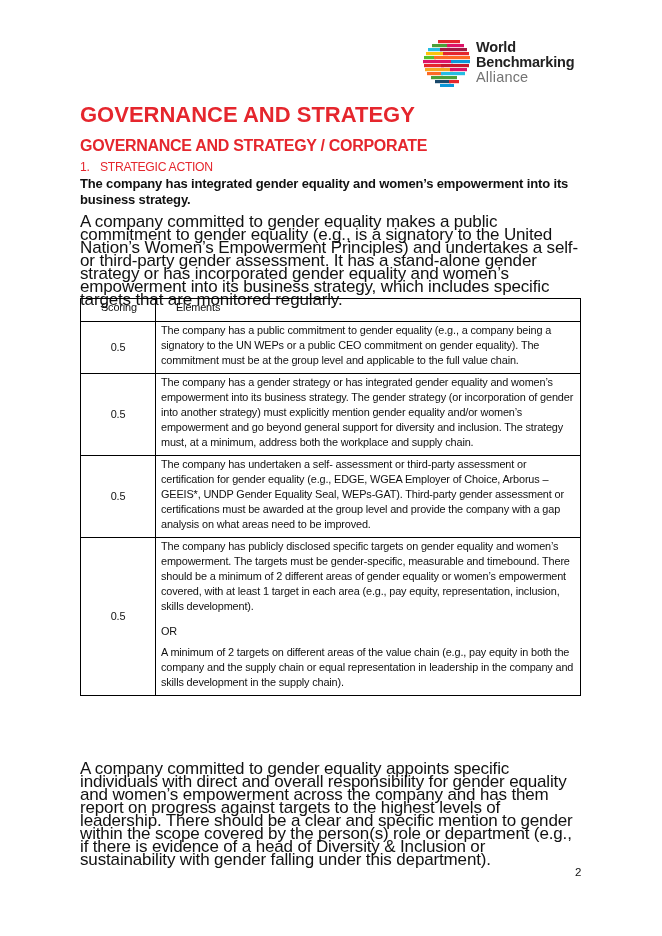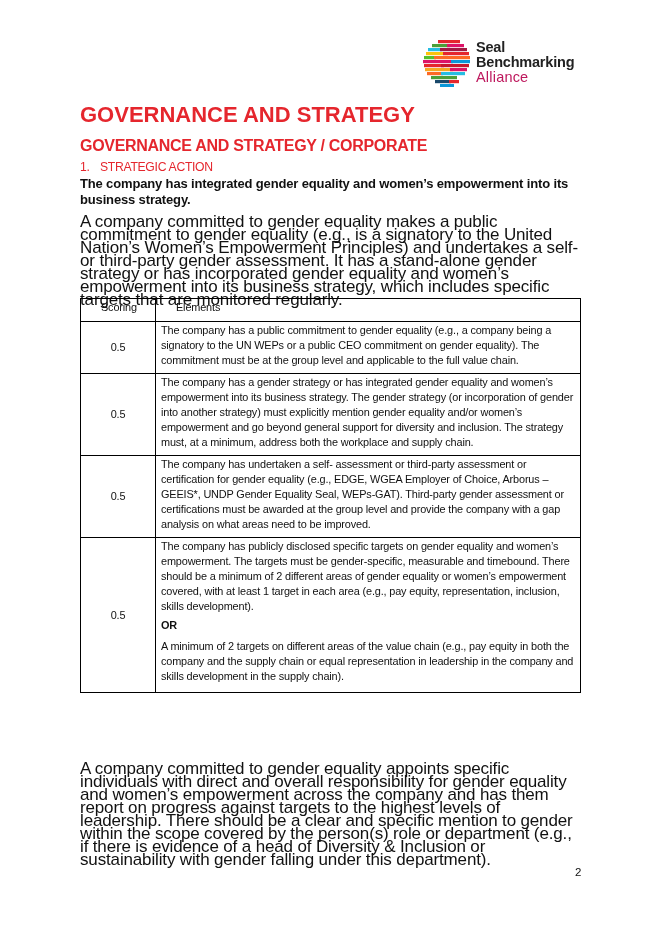--- a/index.html
+++ b/index.html
@@ -5,39 +5,39 @@
     html, body { margin: 0; padding: 0; background: #ffffff; }
     body { width: 662px; height: 936px; position: relative; overflow: hidden;
            font-family: "Liberation Sans", sans-serif; color: #111; }
     .page { position: absolute; left: 0; top: 0; width: 662px; height: 936px; }
 
     
     .logo { position: absolute; left: 423px; top: 38px; width: 165px; height: 52px; }
     .logo-mark { position: absolute; left: 0; top: 0; width: 48px; height: 50px; }
     .logo-text { position: absolute; left: 53px; top: 2px; line-height: 15px; }
     .logo-text .l1, .logo-text .l2 { font-weight: bold; font-size: 14.5px; color: #222; letter-spacing: -0.2px; display:block; }
-    .logo-text .l3 { font-size: 14.5px; color: #be185d; font-weight: normal; display:block; letter-spacing: 0.2px; }
+    .logo-text .l3 { font-size: 14.5px; color: #737373; font-weight: normal; display:block; letter-spacing: 0.2px; }
 
     .content { position: absolute; left: 80px; top: 100px; width: 502px; }
     .h1 { color: #e5262d; font-weight: bold; font-size: 22px; margin: 0; position:absolute; top: 2px; left:0; }
     .h2 { color: #e5262d; font-size: 16px; margin: 0; position:absolute; top: 37px; left:0; letter-spacing:-0.3px; }
     .h3 { color: #e5262d; font-size: 12.2px; position:absolute; left:0; letter-spacing:-0.3px; }
     .h3 .num { display:inline-block; width: 20px; }
     .bold-lead { font-weight: bold; font-size: 13px; line-height: 15.5px; position:absolute; left:0; width: 500px; letter-spacing:-0.15px; }
     .para { font-size: 17px; line-height: 13px; position:absolute; left:0; width: 502px; letter-spacing:-0.15px; }
 
     table.scoring { position:absolute; left: 80px; top: 298px; width: 501px; border-collapse: collapse;
                     font-size: 10.9px; line-height: 15px; letter-spacing:-0.15px; }
     table.scoring td, table.scoring th { border: 1.2px solid #000; vertical-align: middle; }
     table.scoring th { text-align: left; font-weight: normal; padding: 1px 5px 6px 20px; vertical-align: top; }
     table.scoring .col-score { width: 49px; text-align: center; }
     table.scoring th.col-score { text-align: left; }
     table.scoring td.el { padding: 1px 5px 5px 5px; vertical-align: top; }
     td.el p { margin: 0; }
-    td.el p.or { font-weight: bold; margin-top: 4px; }
+    td.el p.or { font-weight: normal; margin-top: 10px; }
     td.el p.alt { margin-top: 6px; }
 
     .page-num { position:absolute; left: 575px; top: 866px; font-size: 11.5px; }
   </style>
 </head>
 <body>
 
 <div class="page">
 
   <div class="logo">
@@ -58,21 +58,21 @@
       <rect x="2" y="30" width="28" height="3.2" fill="#f7a823"></rect>
       <rect x="27" y="30" width="17" height="3.2" fill="#dd1367"></rect>
       <rect x="4" y="34" width="16" height="3.2" fill="#fd6925"></rect>
       <rect x="18" y="34" width="24" height="3.2" fill="#26bde2"></rect>
       <rect x="8" y="38" width="26" height="3.2" fill="#4c9f38"></rect>
       <rect x="12" y="42" width="16" height="3.2" fill="#19486a"></rect>
       <rect x="26" y="42" width="10" height="3.2" fill="#e5262d"></rect>
       <rect x="17" y="46" width="14" height="3" fill="#0a97d9"></rect>
     </svg>
     <div class="logo-text">
-      <span class="l1">Seal</span>
+      <span class="l1">World</span>
       <span class="l2">Benchmarking</span>
       <span class="l3">Alliance</span>
     </div>
   </div>
 
   <div class="content">
     <h1 class="h1">GOVERNANCE AND STRATEGY</h1>
     <h2 class="h2">GOVERNANCE AND STRATEGY / CORPORATE</h2>
 
     <div class="h3" style="top:60px;">

